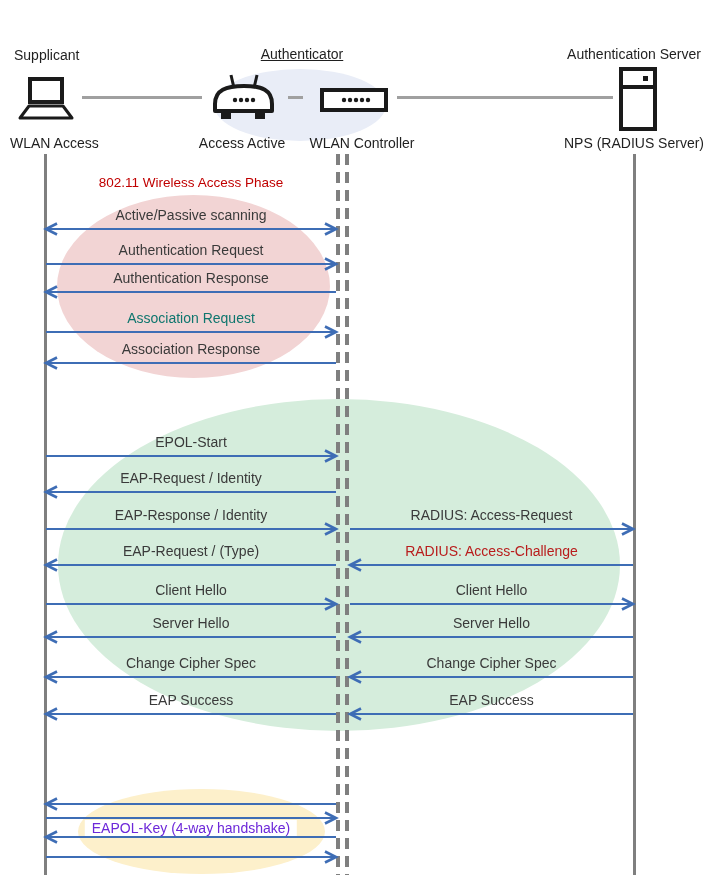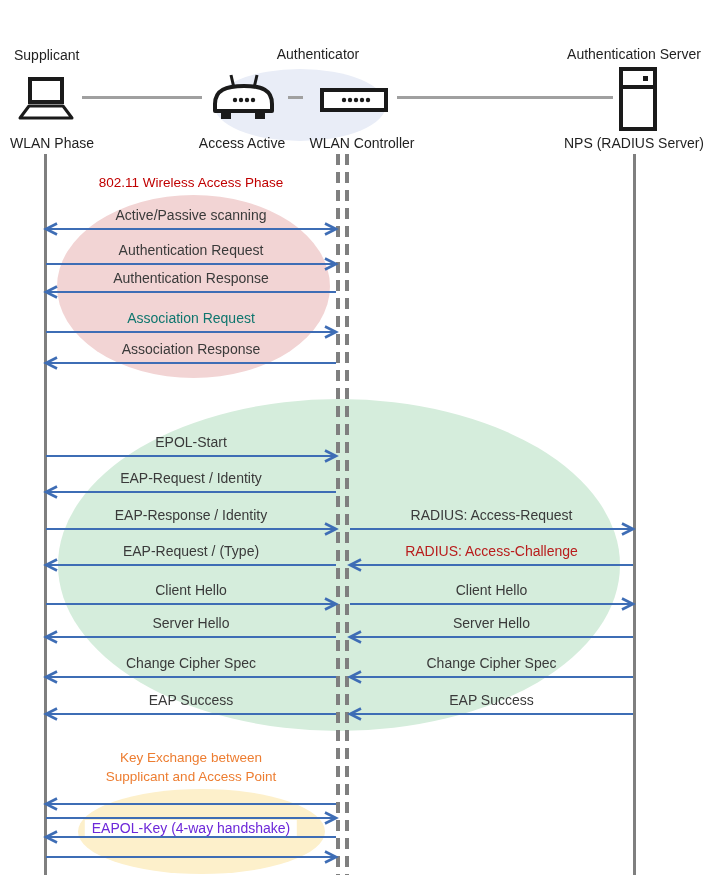--- a/index.html
+++ b/index.html
@@ -24,21 +24,21 @@
 
 <div class="stage">
 
   <div class="abs ellipse" id="auth-bg" style="left: 214px; top: 42px; width: 172px; height: 72px; background: rgb(233, 237, 247);"></div>
 
   <div class="abs connector" style="left:82px;top:69px;width:120px;"></div>
   <div class="abs connector" style="left:288px;top:69px;width:15px;"></div>
   <div class="abs connector" style="left:397px;top:69px;width:216px;"></div>
 
   <div class="abs role-label" style="left:14px;top:20px;">Supplicant</div>
-  <div class="abs role-label centered" style="left:318px;top:19px;">Authenticator</div>
+  <div class="abs role-label centered" style="left:302px;top:19px;text-decoration:underline;">Authenticator</div>
   <div class="abs role-label centered" style="left:634px;top:19px;">Authentication Server</div>
 
   <svg class="icon" style="left:17px;top:50px;" width="58" height="44" viewBox="0 0 58 44">
     <rect x="13" y="2" width="32" height="23" fill="none" stroke="#1a1a1a" stroke-width="4"></rect>
     <path d="M3 41 L55 41 L46 29 L12 29 Z" fill="none" stroke="#1a1a1a" stroke-width="3" stroke-linejoin="round"></path>
   </svg>
 
   <svg class="icon" style="left:211px;top:46px;" width="64" height="50" viewBox="0 0 64 50">
     <path d="M20 2 L23 15" stroke="#1a1a1a" stroke-width="3" fill="none"></path>
     <path d="M46 2 L43 15" stroke="#1a1a1a" stroke-width="3" fill="none"></path>
@@ -59,37 +59,35 @@
     <circle cx="42" cy="13" r="2.2" fill="#1a1a1a"></circle>
     <circle cx="48" cy="13" r="2.2" fill="#1a1a1a"></circle>
   </svg>
 
   <svg class="icon" style="left:618px;top:40px;" width="40" height="64" viewBox="0 0 40 64">
     <rect x="3" y="2" width="34" height="60" fill="#ffffff" stroke="#1a1a1a" stroke-width="4"></rect>
     <line x1="3" y1="20" x2="37" y2="20" stroke="#1a1a1a" stroke-width="4"></line>
     <rect x="25" y="9" width="5" height="5" fill="#1a1a1a"></rect>
   </svg>
 
-  <div class="abs device-label" style="left:10px;top:108px;">WLAN Phase</div>
+  <div class="abs device-label" style="left:10px;top:108px;">WLAN Access</div>
   <div class="abs device-label centered" style="left:242px;top:108px;">Access Active</div>
   <div class="abs device-label centered" style="left:362px;top:108px;">WLAN Controller</div>
   <div class="abs device-label centered" style="left:634px;top:108px;">NPS (RADIUS Server)</div>
 
   <div class="abs ellipse phase-ellipse" style="left: 57px; top: 168px; width: 273px; height: 183px; background: rgb(242, 212, 212);"></div>
   <div class="abs ellipse phase-ellipse" style="left: 58px; top: 372px; width: 562px; height: 332px; background: rgb(213, 237, 220);"></div>
   <div class="abs ellipse phase-ellipse" style="left: 78px; top: 762px; width: 247px; height: 85px; background: rgb(253, 240, 203);"></div>
 
   <div class="abs lifeline" style="left:44px;top:127px;height:735px;"></div>
   <div class="abs dashline" style="left:336px;top:127px;height:730px;"></div>
   <div class="abs dashline" style="left:345px;top:127px;height:730px;"></div>
   <div class="abs lifeline" style="left:633px;top:127px;height:735px;"></div>
 
   <div class="abs phase-title centered" style="left: 191px; top: 146px; color: rgb(192, 0, 0);">802.11 Wireless Access Phase</div>
-  <div class="abs phase-title centered" style="left: 191px; top: 721px; color: rgb(237, 125, 49);">Key Exchange between
-Supplicant and Access Point</div>
 
   <div id="labels">
       <div class="msg-label" style="left: 191px; top: 180px; color: rgb(58, 58, 58);">Active/Passive scanning</div>
       <div class="msg-label" style="left: 191px; top: 215px; color: rgb(58, 58, 58);">Authentication Request</div>
       <div class="msg-label" style="left: 191px; top: 243px; color: rgb(58, 58, 58);">Authentication Response</div>
       <div class="msg-label" style="left: 191px; top: 283px; color: #0f766e;">Association Request</div>
       <div class="msg-label" style="left: 191px; top: 314px; color: rgb(58, 58, 58);">Association Response</div>
       <div class="msg-label" style="left: 191px; top: 407px; color: rgb(58, 58, 58);">EPOL-Start</div>
       <div class="msg-label" style="left: 191px; top: 443px; color: rgb(58, 58, 58);">EAP-Request / Identity</div>
       <div class="msg-label" style="left: 191px; top: 480px; color: rgb(58, 58, 58);">EAP-Response / Identity</div>

